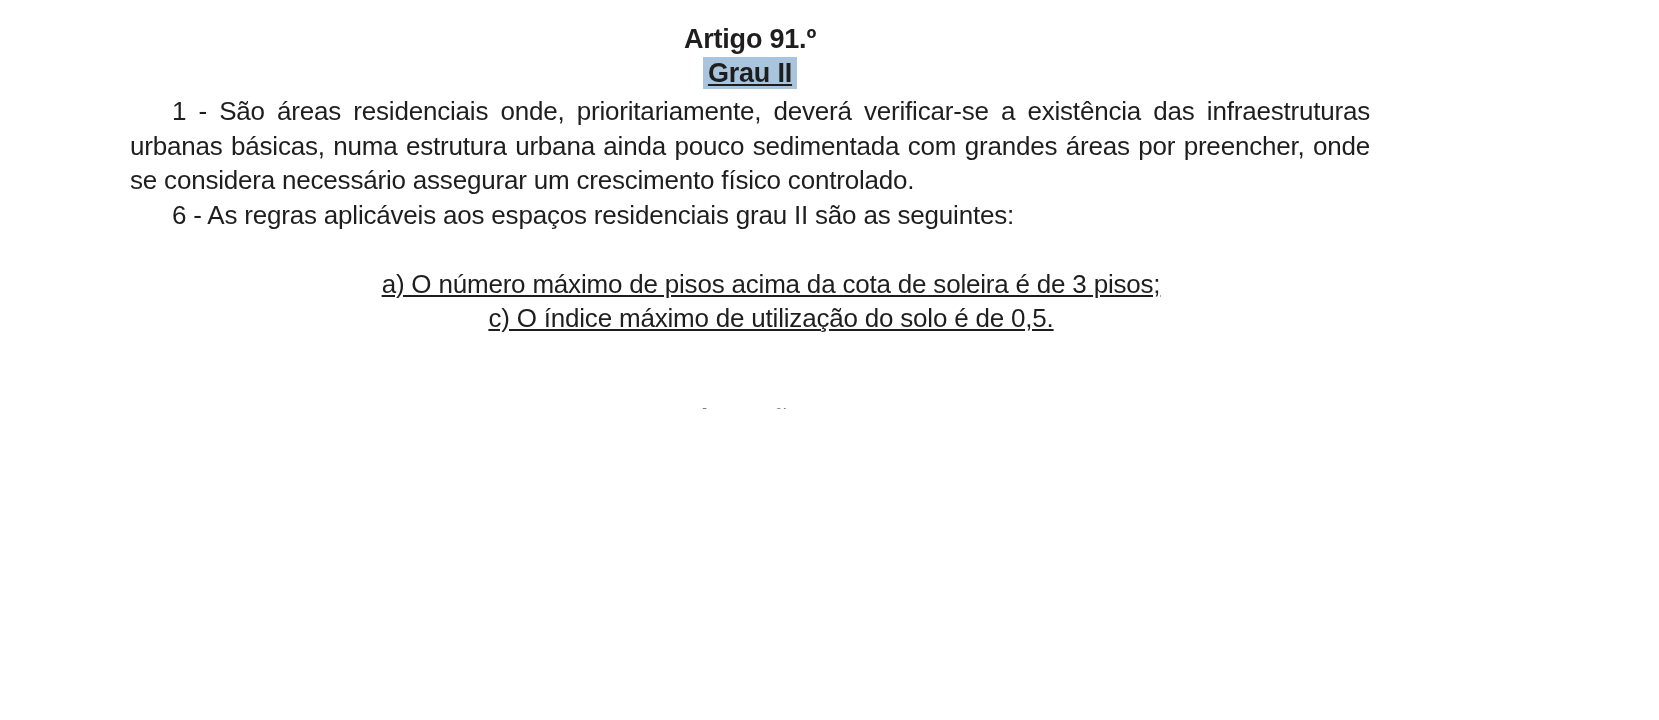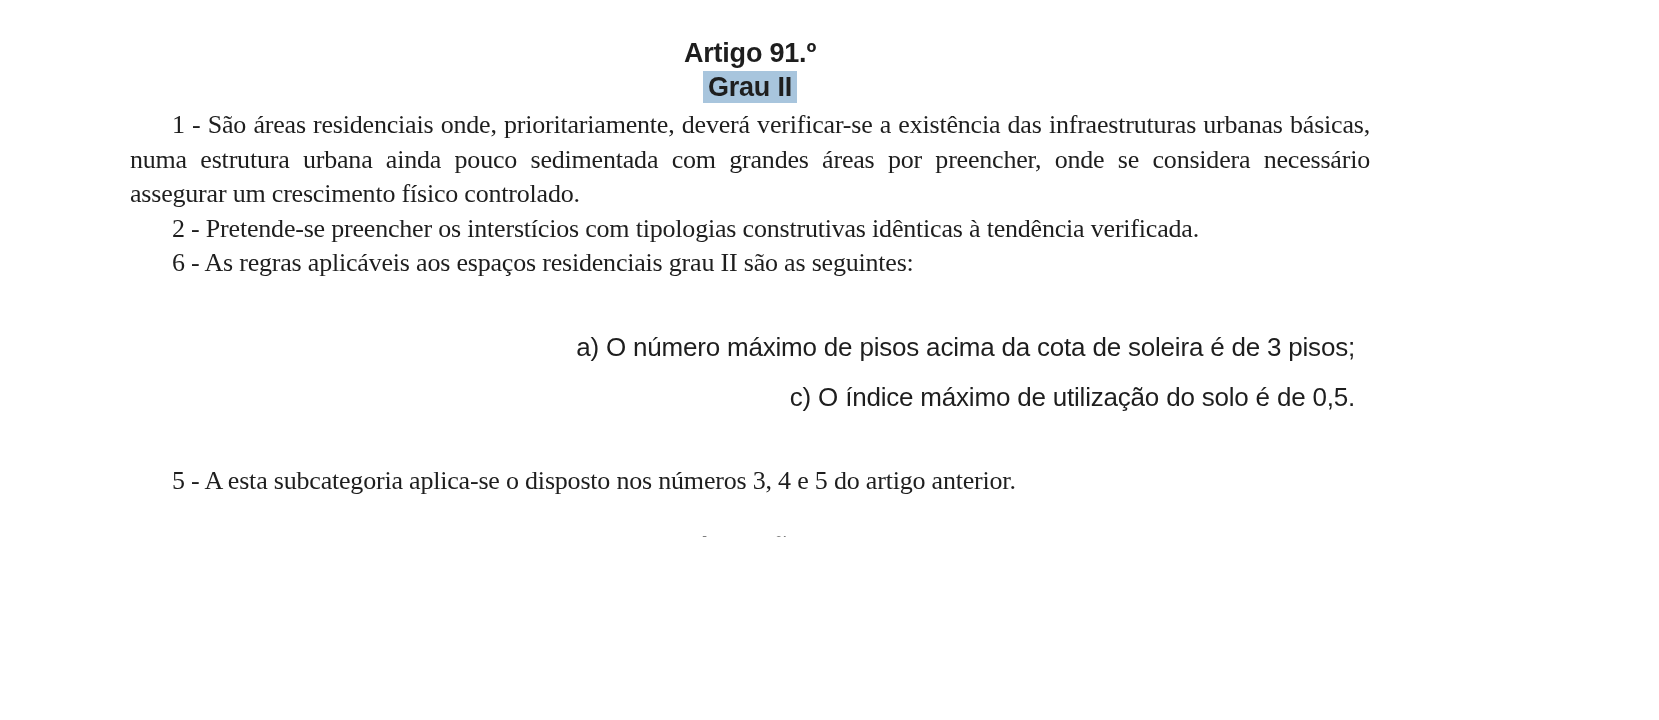--- a/index.html
+++ b/index.html
@@ -7,50 +7,51 @@
     padding: 0;
     background: #ffffff;
     width: 1659px;
     height: 720px;
     overflow: hidden;
   }
   .page {
     position: relative;
     width: 1240px;
     margin-left: 130px;
-    padding-top: 36px;
+    padding-top: 22px;
     font-family: "Liberation Sans", sans-serif;
     font-size: 26px;
     line-height: 34.5px;
     color: #1e1e1e;
     letter-spacing: -0.2px;
   }
   .doc-title, .doc-subtitle {
     text-align: center;
     font-weight: bold;
     font-size: 27px;
     margin: 0;
     line-height: 34px;
   }
   .doc-subtitle { margin-bottom: 4px; }
   .hl {
     background: #a8c5dd;
     padding: 1px 5px;
+    text-decoration: underline;
   }
   p.para {
     margin: 0;
     text-align: justify;
     text-align-last: left;
     text-indent: 42px;
-    font-family: Liberation Serif, serif;
   }
   p.item {
-    margin: 15px;
-    text-align: right;
+    margin: 0;
+    text-align: center;
     text-indent: 42px;
+    text-decoration: underline;
   }
   .blank-line { height: 34.5px; }
   .cutoff {
     margin-top: 31px;
     height: 8px;
     overflow: hidden;
     text-align: center;
     font-weight: bold;
     color: #3a3a3a;
     opacity: 0.65;
@@ -60,31 +61,29 @@
 <body>
 
 <div class="page">
 
   <h1 class="doc-title">Artigo 91.º</h1>
 
   <h2 class="doc-subtitle"><span class="hl">Grau II</span></h2>
 
   <p class="para">1 - São áreas residenciais onde, prioritariamente, deverá verificar-se a existência das infraestruturas urbanas básicas, numa estrutura urbana ainda pouco sedimentada com grandes áreas por preencher, onde se considera necessário assegurar um crescimento físico controlado.</p>
 
-  <p class="para">2 - Pretende-se preencher os interstícios com tipologias construtivas idênticas à tendência verificada.</p>
 
   <p class="para">6 - As regras aplicáveis aos espaços residenciais grau II são as seguintes:</p>
 
   <div class="blank-line"></div>
 
   <p class="item">a) O número máximo de pisos acima da cota de soleira é de 3 pisos;</p>
 
 
   <p class="item">c) O índice máximo de utilização do solo é de 0,5.</p>
 
   <div class="blank-line"></div>
 
 
-  <p class="para">5 - A esta subcategoria aplica-se o disposto nos números 3, 4 e 5 do artigo anterior.</p>
 
   <div class="cutoff">Subsecção III</div>
 
 </div>
 
 </body></html>

